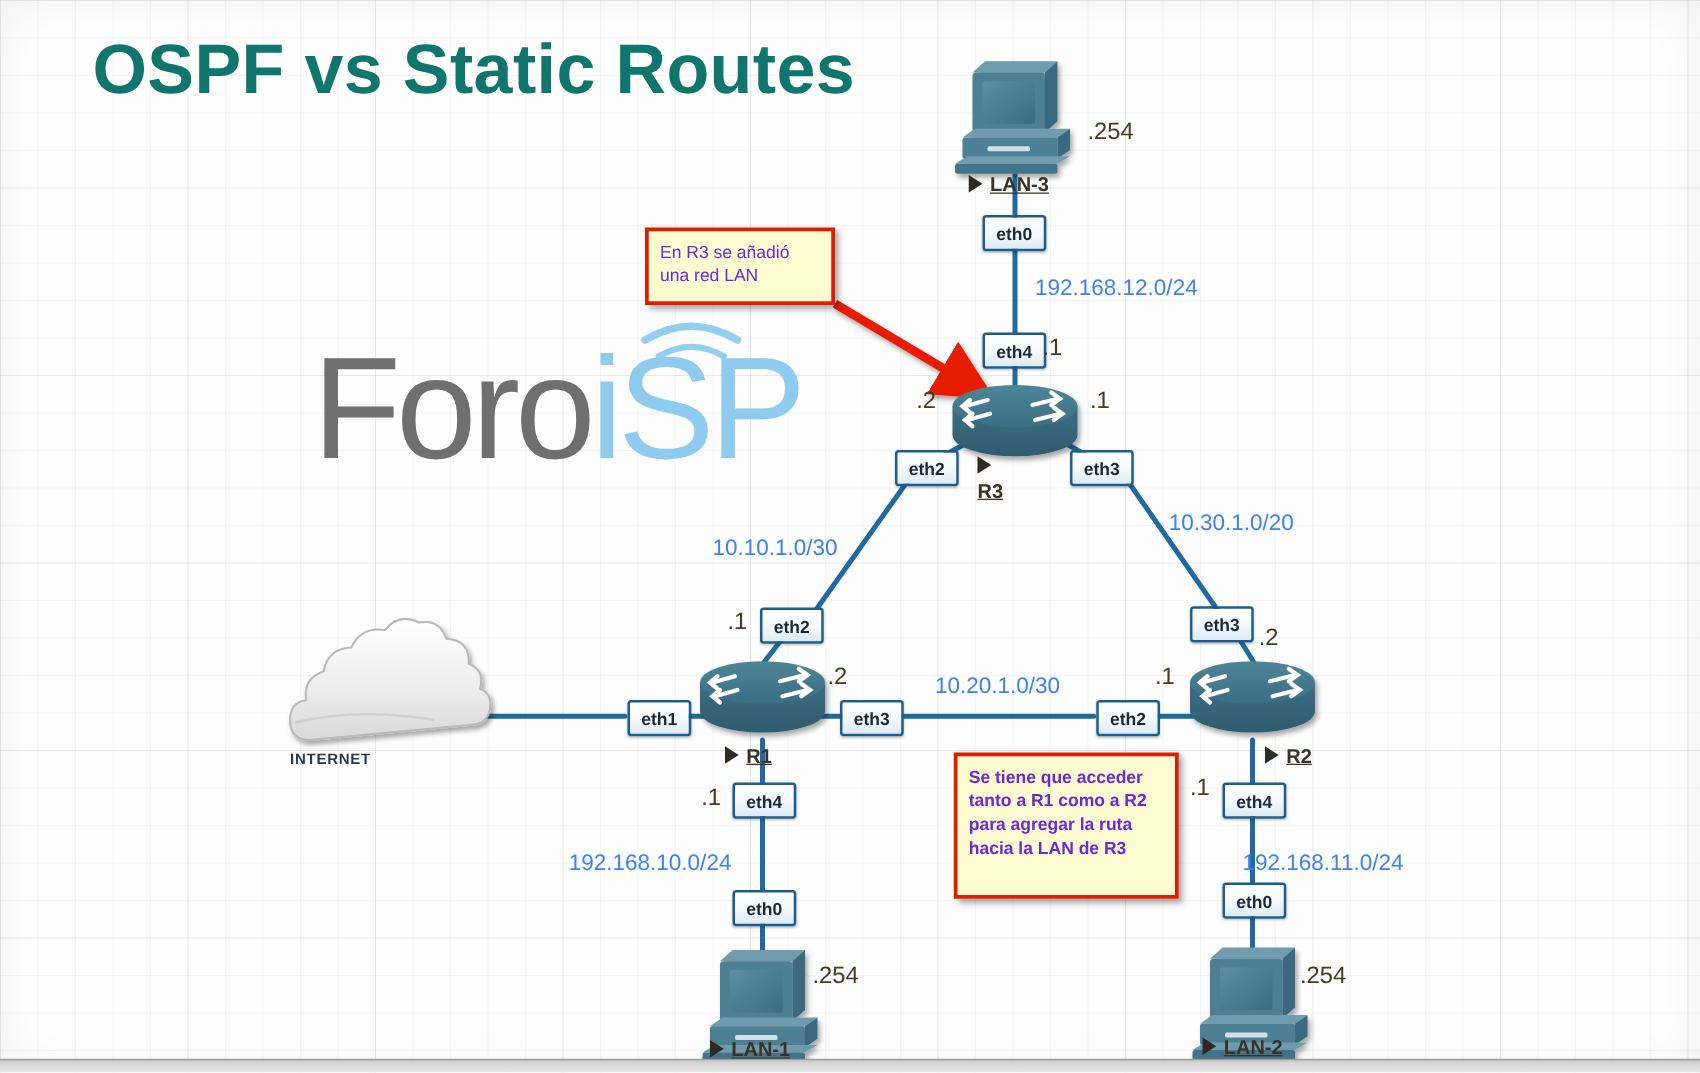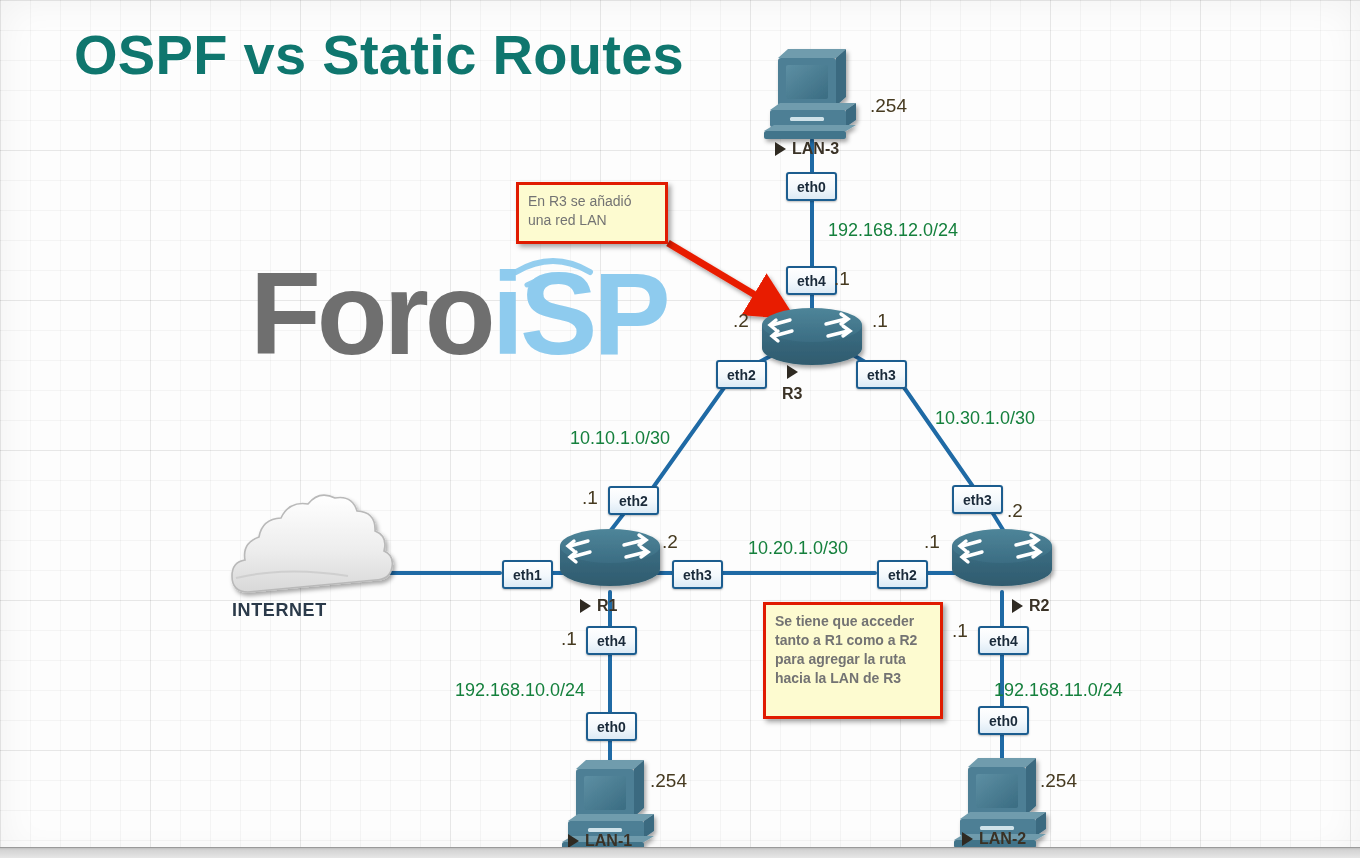--- a/index.html
+++ b/index.html
@@ -36,66 +36,66 @@
   .title{
     position:absolute;left:74px;top:22px;
     font-size:56px;color:#0f766e;letter-spacing:0.3px;
     white-space:nowrap;
     text-shadow:0 1px 0 rgba(255,255,255,0.9);
     font-weight:bold;
   }
 
   
   .logo{
-    position:absolute;left:250px;top:256px;
-    font-size:116px;font-weight:bold;letter-spacing:-4px;
+    position:absolute;left:250px;top:268px;
+    font-size:116px;font-weight:normal;letter-spacing:-4px;
     line-height:1;white-space:nowrap;
     user-select:none;
   }
   .logo .grey{color:#6f6f6f;}
   .logo .blue{color:#8ecbee;}
 
   
   .node-label{
     position:absolute;font-size:16px;font-weight:bold;color:#3a3226;
-    white-space:nowrap;display:flex;align-items:center;gap:6px;
+    white-space:nowrap;display:flex;gap:6px;text-decoration:underline;
   }
   .node-label .tri{
     width:0;height:0;border-left:11px solid #2f2a22;
     border-top:7px solid transparent;border-bottom:7px solid transparent;
   }
   .octet{
     position:absolute;font-size:19px;color:#463a20;white-space:nowrap;
   }
   .netlabel{
-    position:absolute;font-size:18px;color:#15803d;white-space:nowrap;
+    position:absolute;font-size:18px;color:#3b82f6;white-space:nowrap;
   }
   .cloud-label{
-    position:absolute;font-size:18px;font-weight:bold;color:#2b3a4a;
+    position:absolute;font-size:12px;font-weight:bold;color:#2b3a4a;
     letter-spacing:0.6px;white-space:nowrap;
   }
 
   
   .eth{
     position:absolute;
     background:linear-gradient(to bottom,#ffffff 0%,#f3f8fc 55%,#dceaf5 100%);
     border:2px solid #1c5d8f;border-radius:3px;
     height:25px;padding:0 9px;
     display:flex;align-items:center;justify-content:center;
     font-size:14px;font-weight:bold;color:#1a2a3a;
     box-shadow:0 1px 2px rgba(0,0,0,0.25);
     white-space:nowrap;
   }
 
   
   .callout{
     position:absolute;
     background:#fdfbd0;border:3px solid #e01b00;
     box-shadow:3px 3px 5px rgba(0,0,0,0.35);
-    font-size:14px;color:#737373;line-height:1.35;
+    font-size:14px;color:#6d28d9;line-height:1.35;
     padding:7px 9px;box-sizing:border-box;
   }
   .callout.bold{font-weight:bold;}
 </style>
 </head>
 <body>
 
 <div id="canvas"></div>
 
 <svg id="svg-layer" viewBox="0 0 1360 858">
@@ -344,21 +344,21 @@
 <div class="octet" style="left:662px;top:531px;">.2</div>
 <div class="octet" style="left:561px;top:628px;">.1</div>
 <div class="octet" style="left:1007px;top:500px;">.2</div>
 <div class="octet" style="left:924px;top:531px;">.1</div>
 <div class="octet" style="left:952px;top:620px;">.1</div>
 <div class="octet" style="left:650px;top:770px;">.254</div>
 <div class="octet" style="left:1040px;top:770px;">.254</div>
 
 <div class="netlabel" style="left:828px;top:220px;">192.168.12.0/24</div>
 <div class="netlabel" style="left:570px;top:428px;text-align:right;">10.10.1.0/30</div>
-<div class="netlabel" style="left:935px;top:408px;">10.30.1.0/30</div>
+<div class="netlabel" style="left:935px;top:408px;">10.30.1.0/20</div>
 <div class="netlabel" style="left:748px;top:538px;">10.20.1.0/30</div>
 <div class="netlabel" style="left:455px;top:680px;">192.168.10.0/24</div>
 <div class="netlabel" style="left:994px;top:680px;">192.168.11.0/24</div>
 
 <div class="cloud-label" style="left:232px;top:600px;">INTERNET</div>
 
 <div class="node-label" style="left:782px;top:365px;flex-direction:column;">
   <span class="tri"></span>
   <span>R3</span>
 </div>

